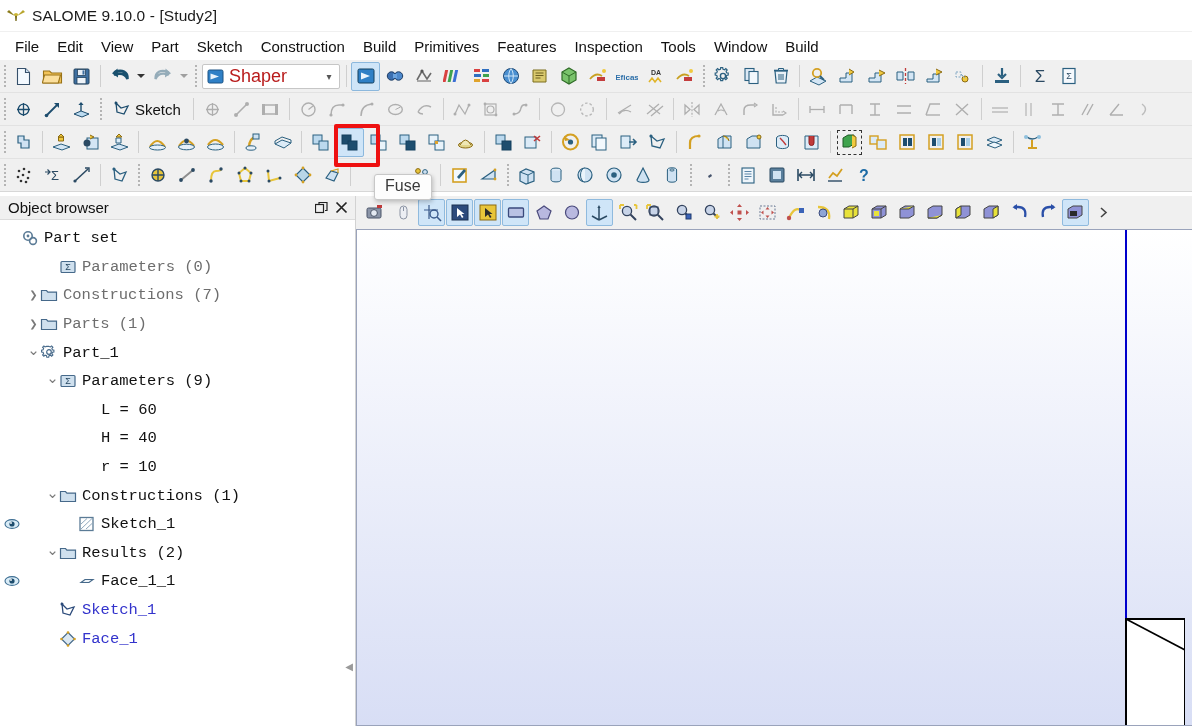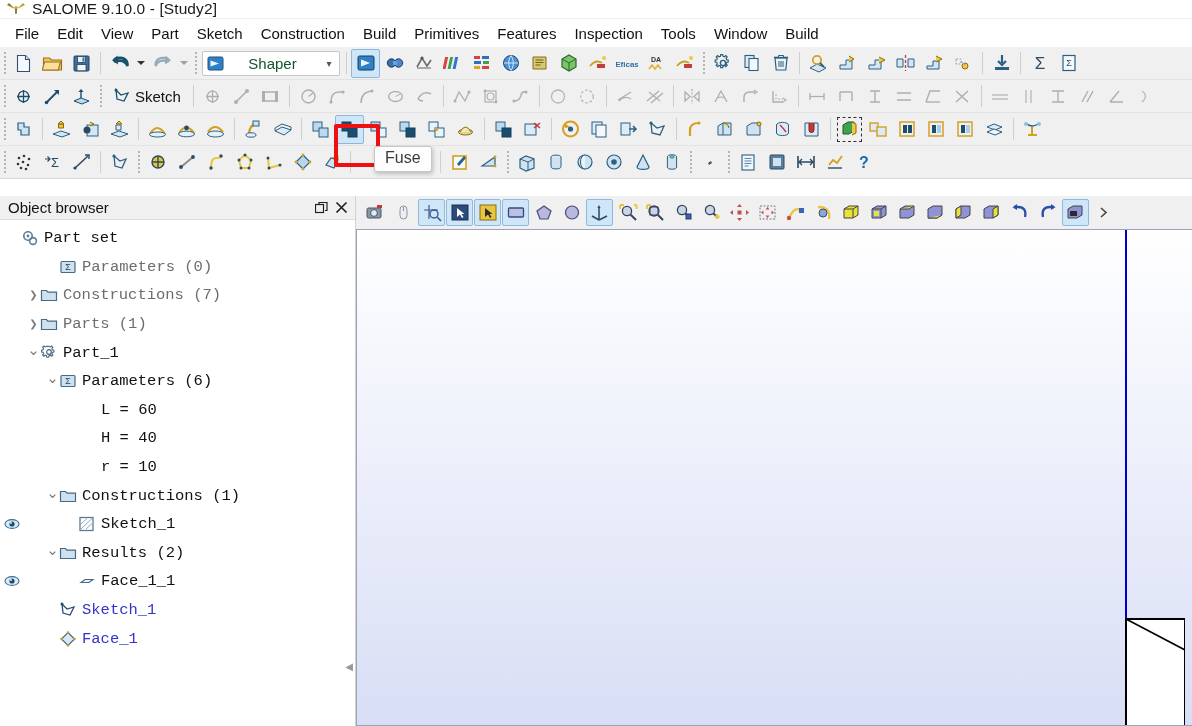--- a/index.html
+++ b/index.html
@@ -7,21 +7,21 @@
     margin: 0; padding: 0;
     width: 1192px; height: 726px;
     overflow: hidden;
     background: #ffffff;
     font-family: "Liberation Sans", sans-serif;
     -webkit-font-smoothing: antialiased;
   }
 
   
   #titlebar {
-    height: 19px;
+    height: 32px;
     background: #ffffff;
     display: flex;
     align-items: center;
     padding-left: 6px;
     border-bottom: 1px solid #f0f0f0;
   }
   #titlebar .app-icon { width: 20px; height: 18px; margin-right: 6px; flex: none; }
   #titlebar .title-text {
     font-size: 15.5px;
     color: #1a1a1a;
@@ -88,21 +88,21 @@
     height: 25px;
     min-width: 140px;
     background: #fff;
     border: 1px solid #c6c6c6;
     border-radius: 2px;
     display: flex; align-items: center;
     padding: 0 2px 0 4px;
     gap: 5px;
     margin: 0 2px;
   }
-  .tb-combo .ctext { font-size: 15px; color: #14532d; flex: 1; text-align: center; }
+  .tb-combo .ctext { font-size: 18px; color: #b91c1c; flex: 1; }
   .tb-combo .carrow { width: 16px; text-align: center; color: #555; font-size: 10px; }
 
   
   .drop-arrow {
     width: 14px; height: 29px;
     display: flex; align-items: center; justify-content: center;
     flex: none;
   }
   .drop-arrow::after {
     content: "";
@@ -1202,21 +1202,21 @@
   </div>
   <div class="tb-btn">
     <svg width="20" height="20" viewBox="0 0 20 20">
         <text x="10" y="16" font-size="16" fill="#1b6aa5" text-anchor="middle" font-family="Liberation Sans, sans-serif" font-weight="bold">?</text>
       </svg>
   </div>
 </div>
 
 <div id="fuse-highlight" style="left:334px; top:124px; width:46px; height:43px;"></div>
 
-<div id="fuse-tooltip" style="left:374px; top:146px;">Fuse</div>
+<div id="fuse-tooltip" style="left:374px; top:174px;">Fuse</div>
 
 <div id="main">
 
   <div id="objbrowser">
     <div id="ob-header">
       <span class="ob-title">Object browser</span>
       <span class="ob-ctl">
         <svg width="13" height="13" viewBox="0 0 13 13">
             <rect x="0.5" y="3.5" width="8" height="8" fill="none" stroke="#222" stroke-width="1.2"></rect>
             <path d="M4 3.5 V1.5 h8 v8 h-2" fill="none" stroke="#222" stroke-width="1.2"></path>
@@ -1274,21 +1274,21 @@
             </svg></span>
           <span class="tree-label">Part_1</span>
         </div>
         <div class="tree-row">
           <span style="width: 46px; flex: 0 0 auto;"></span>
           <span class="twisty" style="font-size: 15px; line-height: 6px; position: relative; top: -3px;">⌄</span>
           <span class="tree-icon"><svg width="18" height="18" viewBox="0 0 18 18">
               <rect x="2" y="3.5" width="14" height="11" rx="1" fill="#cfe0ee" stroke="#46698a" stroke-width="1.2"></rect>
               <text x="9" y="12" font-size="9" fill="#24455f" text-anchor="middle" font-family="Liberation Sans, sans-serif">Σ</text>
             </svg></span>
-          <span class="tree-label">Parameters (6)</span>
+          <span class="tree-label">Parameters (9)</span>
         </div>
         <div class="tree-row">
           <span style="width: 65px; flex: 0 0 auto;"></span>
           <span class="twisty">&nbsp;</span>
           <span class="tree-icon"></span>
           <span class="tree-label">L = 60</span>
         </div>
         <div class="tree-row">
           <span style="width: 65px; flex: 0 0 auto;"></span>
           <span class="twisty">&nbsp;</span>

